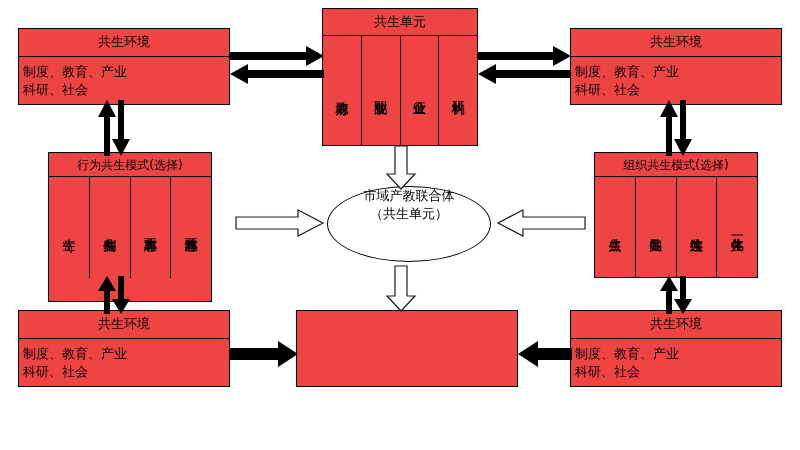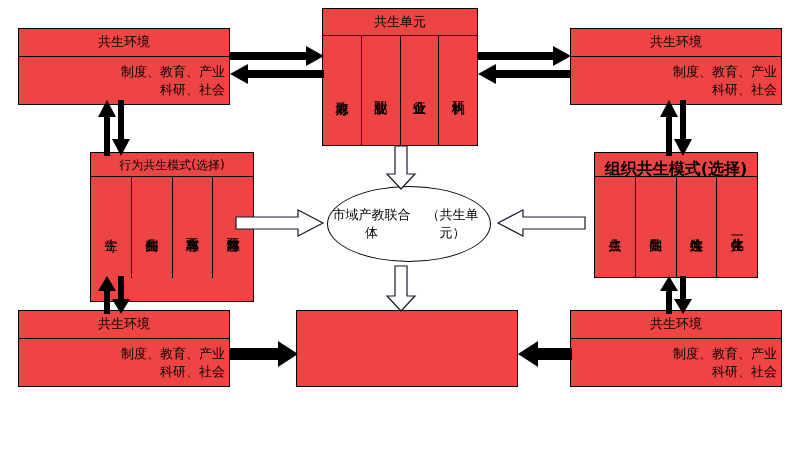--- a/index.html
+++ b/index.html
@@ -27,21 +27,21 @@
   .box-header {
     border-bottom: 1px solid #000;
     text-align: center;
     font-size: 13px;
     line-height: 1.6;
     padding: 3px 2px;
     box-sizing: border-box;
     white-space: nowrap;
   }
   .box-body {
-    text-align: right;
+    text-align: left;
     font-size: 13px;
     line-height: 1.35;
     padding: 6px 4px;
     box-sizing: border-box;
   }
   
   .cols {
     display: flex;
     box-sizing: border-box;
   }
@@ -64,21 +64,21 @@
     letter-spacing: 0px;
     line-height: 1;
   }
   
   .ellipse {
     position: absolute;
     border: 1px solid #000;
     border-radius: 50%;
     background: #fff;
     display: flex;
-    flex-direction: row;
+    flex-direction: column;
     align-items: center;
     justify-content: flex-start;
     text-align: center;
     font-size: 13px;
     line-height: 1.35;
     box-sizing: border-box;
   }
   
   .arrow-svg {
     position: absolute;
@@ -119,40 +119,40 @@
   </div>
 
   <div class="box" style="left:570px; top:28px; width:212px; height:77px;">
     <div class="box-header" style="height:28px;">共生环境</div>
     <div class="box-body">
       <div>制度、教育、产业</div>
       <div>科研、社会</div>
     </div>
   </div>
 
-  <div class="box" style="left:48px; top:152px; width:164px; height:150px;margin-left:42px;">
+  <div class="box" style="left:48px; top:152px; width:164px; height:150px;">
     <div class="box-header" style="height:24px; font-size:12px;">行为共生模式(选择)</div>
     <div class="cols" style="height:101px;">
       <div class="col">
         <span class="vtext">寄生</span>
       </div>
       <div class="col">
         <span class="vtext">偏利共生</span>
       </div>
       <div class="col">
         <span class="vtext">非对称互惠</span>
       </div>
       <div class="col">
         <span class="vtext">对称性互惠</span>
       </div>
     </div>
   </div>
 
   <div class="box" style="left:594px; top:152px; width:164px; height:126px;">
-    <div class="box-header" style="height:24px; font-size:16px;font-weight:bold;">组织共生模式(选择)</div>
+    <div class="box-header" style="height:24px; font-size:12px;">组织共生模式(选择)</div>
     <div class="cols" style="height:101px;">
       <div class="col">
         <span class="vtext">点共生</span>
       </div>
       <div class="col">
         <span class="vtext">间歇共生</span>
       </div>
       <div class="col">
         <span class="vtext">连续共生</span>
       </div>

